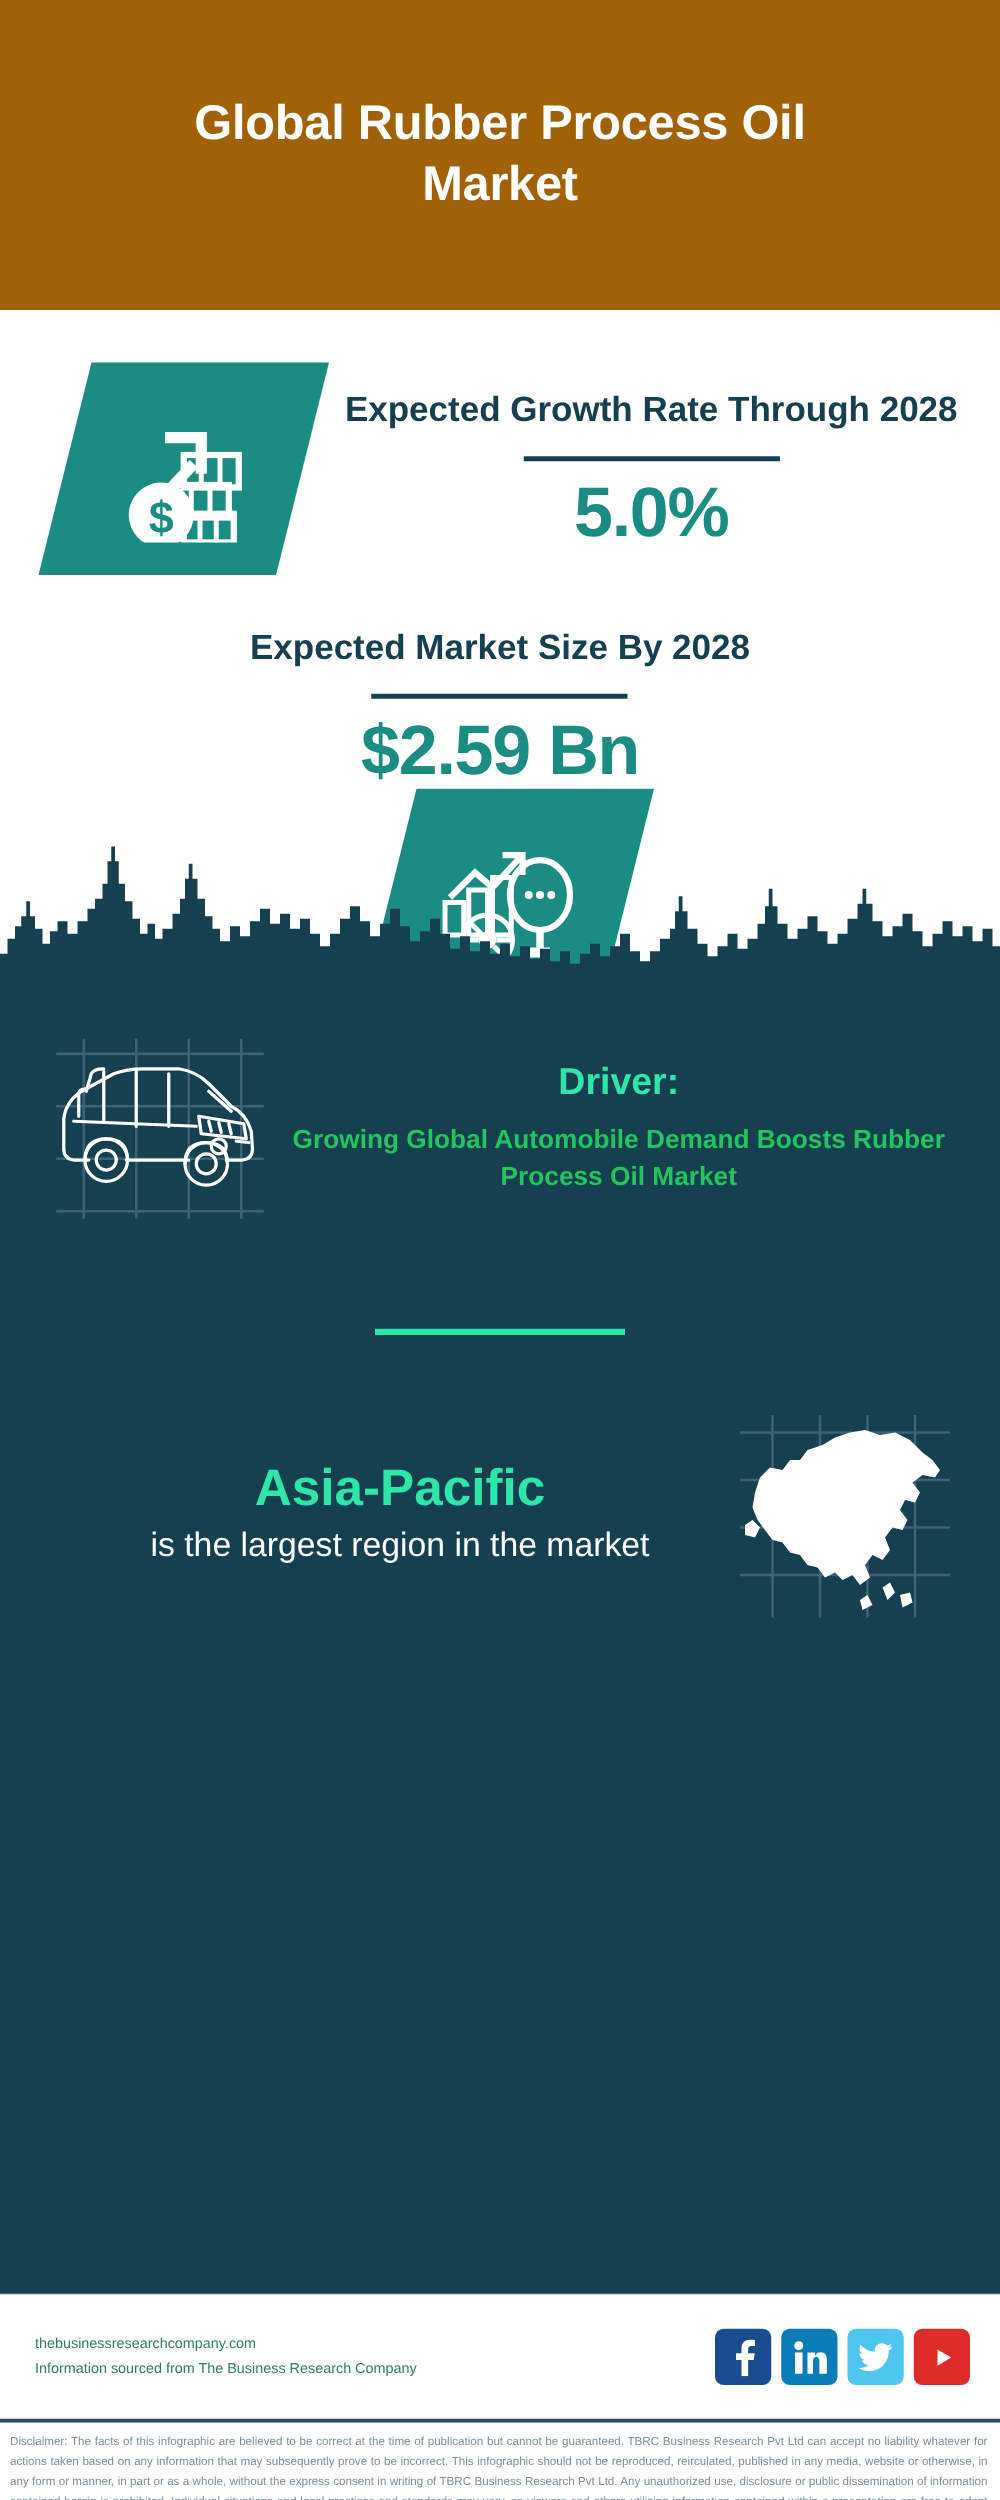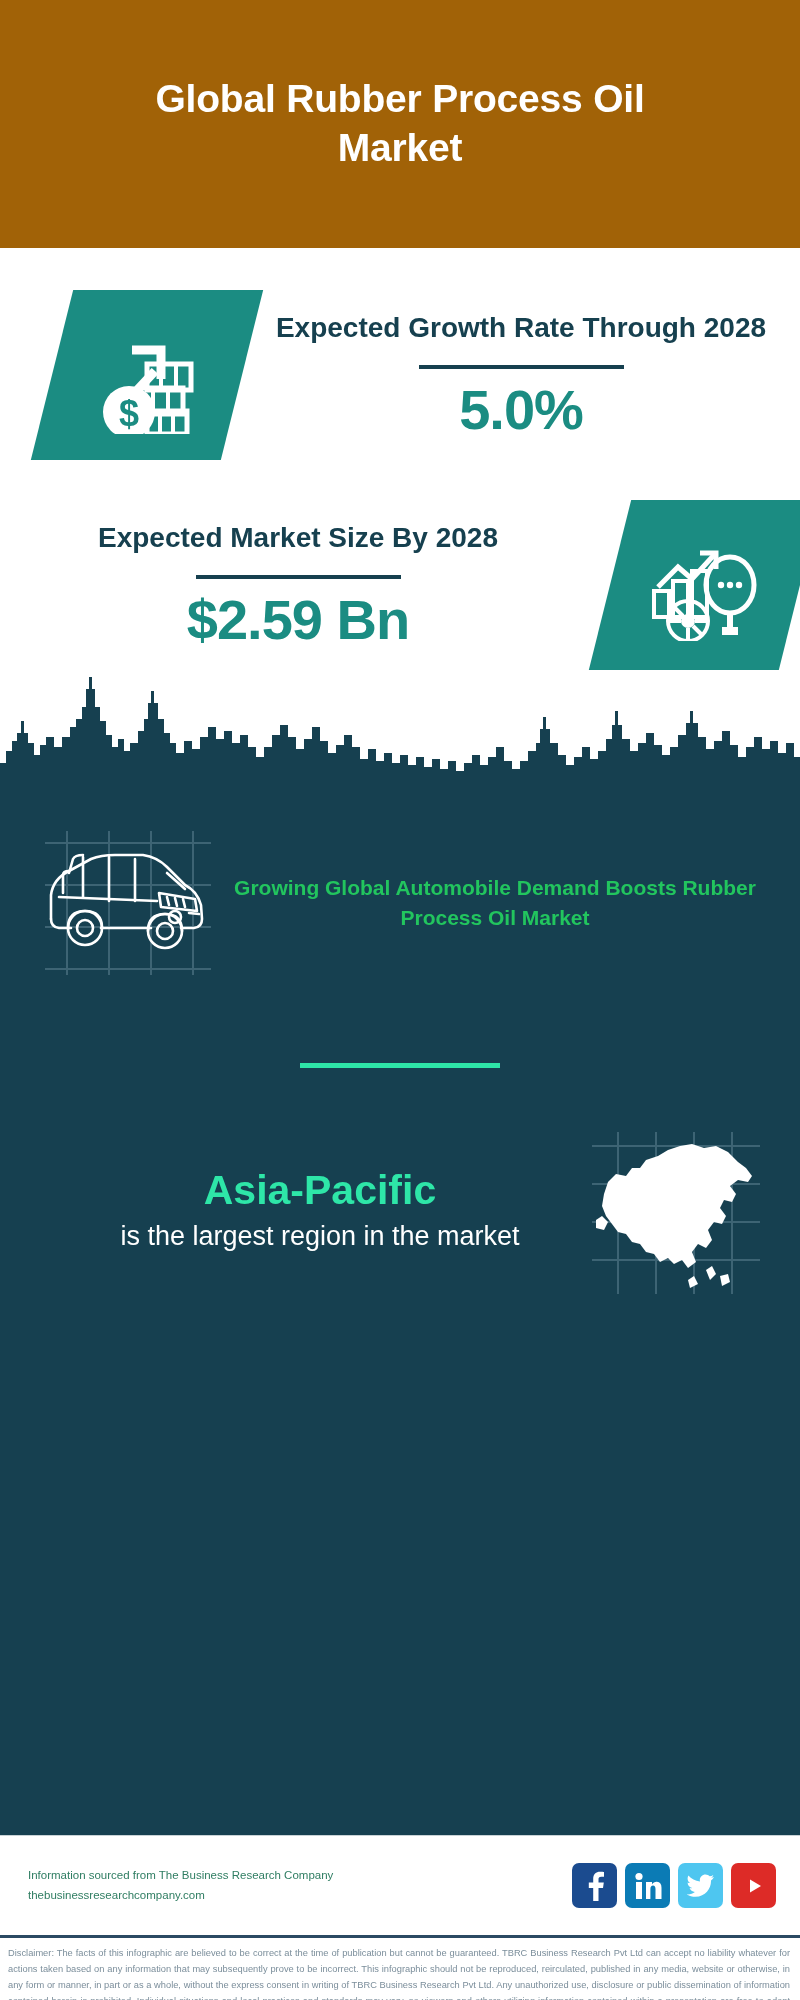--- a/index.html
+++ b/index.html
@@ -32,21 +32,21 @@
 
   
   .stats {
     background:#ffffff;
     height:537px;
     position:relative;
   }
 
   .stat-row { display:flex; align-items:center; }
   .stat-row-1 { padding-top:42px; }
-  .stat-row-2 { padding-top:40px; }
+  .stat-row-2 { padding-top:40px;flex-direction:column; }
 
   .badge {
     width:190px;
     height:170px;
     background:#1b8c82;
     transform:skewX(-14deg);
     display:flex;
     align-items:center;
     justify-content:center;
     flex:none;
@@ -296,20 +296,21 @@
           <circle cx="46" cy="115" r="8"></circle>
           <circle cx="126" cy="118" r="17"></circle>
           <circle cx="126" cy="118" r="8"></circle>
 
           <path d="M29 115 Q29 98 46 98 Q63 98 63 115"></path>
           <path d="M109 118 Q109 101 126 101 Q143 101 143 118"></path>
         </g>
       </svg>
     </div>
     <div class="driver-text">
+      <div class="driver-heading">Driver:</div>
       <div class="driver-body">Growing Global Automobile Demand Boosts Rubber Process Oil Market</div>
     </div>
   </div>
 
   <div class="green-divider"></div>
 
   <div class="region-block">
     <div class="region-text">
       <div class="region-name">Asia-Pacific</div>
       <div class="region-sub">is the largest region in the market</div>
@@ -331,22 +332,22 @@
         <path fill="#ffffff" d="M118 146 L124 142 L128 150 L122 156 Z"></path>
         <path fill="#ffffff" d="M132 152 L140 150 L142 158 L134 162 Z"></path>
         <path fill="#ffffff" d="M100 156 L106 152 L110 160 L102 164 Z"></path>
       </svg>
     </div>
   </div>
 </div>
 
 <div class="footer">
   <div class="footer-text">
+    <div class="footer-line">thebusinessresearchcompany.com</div>
     <div class="footer-line">Information sourced from The Business Research Company</div>
-    <div class="footer-line">thebusinessresearchcompany.com</div>
   </div>
   <div class="social-row">
     <div class="social s-fb">
       <svg width="24" height="30" viewBox="0 0 24 30">
         <path fill="#ffffff" d="M15.5 30 V17 H20 L20.8 11.6 H15.5 V8.4 C15.5 6.8 16 5.8 18.3 5.8 H21 V1 C20.5 0.9 18.9 0.8 17 0.8 C13 0.8 10.2 3.2 10.2 7.8 V11.6 H5.8 V17 H10.2 V30 Z"></path>
       </svg>
     </div>
     <div class="social s-li">
       <svg width="28" height="28" viewBox="0 0 28 28">
         <rect x="2" y="10" width="6" height="17" fill="#ffffff"></rect>

